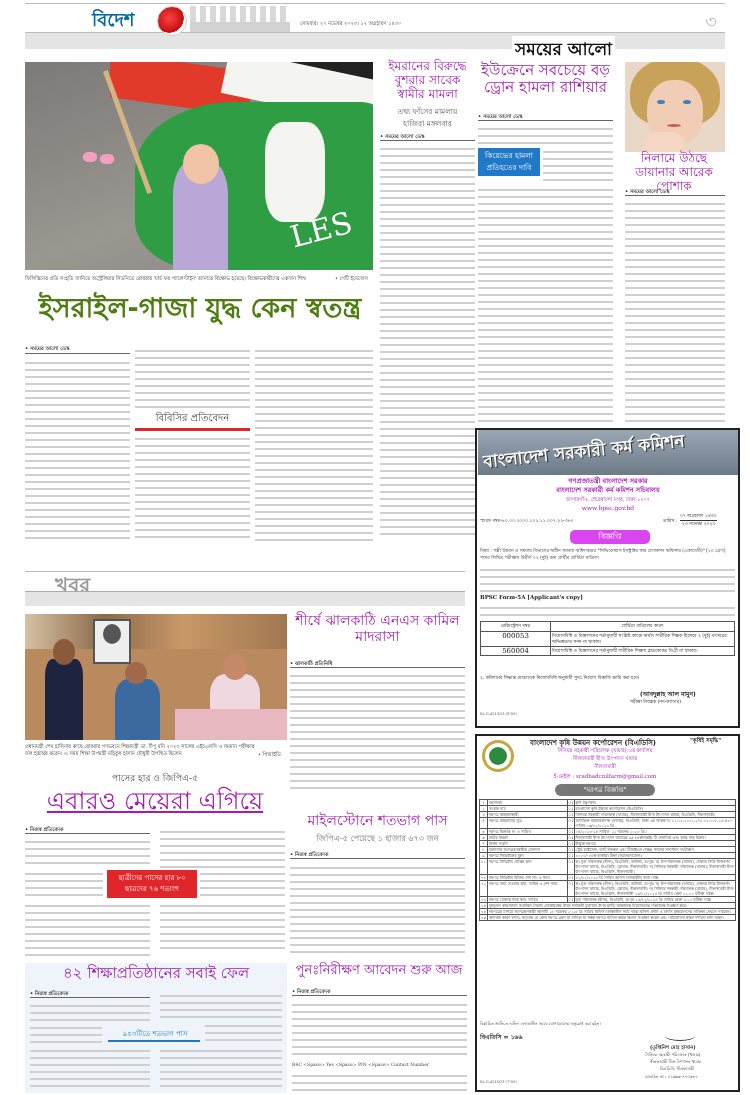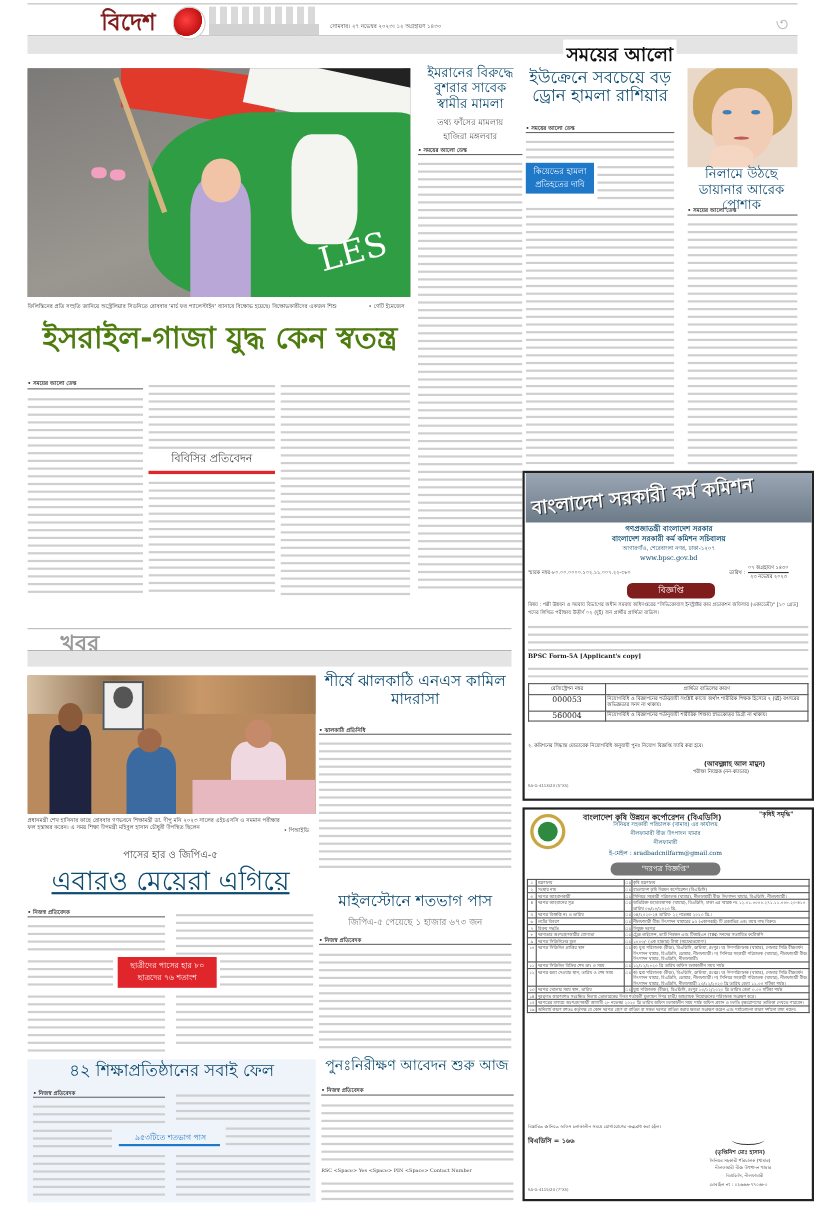--- a/index.html
+++ b/index.html
@@ -1,33 +1,33 @@
 <!DOCTYPE html>
 <html><head>
 <meta charset="utf-8">
 <style>
   * { box-sizing: border-box; margin: 0; padding: 0; }
   body { width: 750px; height: 1095px; background: #fff; font-family: "DejaVu Sans", sans-serif; position: relative; overflow: hidden; color: #222; }
   .abs { position: absolute; }
   .rule { position: absolute; height: 1px; background: #999; }
   .grayband { position: absolute; background: #e4e4e4; }
   .byline { position: absolute; font-size: 5px; color: #333; font-weight: bold; }
-  .hl { position: absolute; text-align: center; color: #0c4a6e; font-family: "DejaVu Sans", sans-serif; line-height: 1.15; }
+  .hl { position: absolute; text-align: center; color: #a21caf; font-family: "DejaVu Sans", sans-serif; line-height: 1.15; }
   .box { position: absolute; border: 1px solid #333; }
   .redbar { position: absolute; height: 3px; background: #e0262b; }
   .lines { position: absolute; overflow: hidden; }
   .lines i { display: block; height: 7px; border-bottom: 2px solid #cfcfcf; }
 </style>
 </head>
 <body>
 
 <div class="rule" style="left:25px;top:3px;width:700px;background:#bbb;"></div>
 <div class="rule" style="left:25px;top:32px;width:700px;background:#bbb;"></div>
 <div class="grayband" style="left:25px;top:33px;width:700px;height:16px;"></div>
-<div class="abs" style="left:92px;top:6px;font-size:21px;font-weight:bold;color:#7f1d1d;line-height:28px;">বিদেশ</div>
+<div class="abs" style="left:92px;top:6px;font-size:18px;font-weight:bold;color:#0369a1;line-height:28px;">বিদেশ</div>
 <div class="abs" style="left:157px;top:6px;width:30px;height:30px;border-radius:50%;background:radial-gradient(circle at 40% 40%,#ff4040,#c01010 60%,#fff 62%);border:1px solid #ccc;"></div>
 <div class="abs" style="left:190px;top:6px;width:100px;height:26px;background:linear-gradient(to top,#c8c8c8 40%,transparent 40%),repeating-linear-gradient(90deg,#d0d0d0 0 6px,transparent 6px 10px);opacity:0.8;"></div>
 <div class="abs" style="left:300px;top:20px;font-size:5px;color:#444;">সোমবার। ২৭ নভেম্বর ২০২৩। ১২ অগ্রহায়ণ ১৪৩০</div>
 <div class="abs" style="left:512px;top:12px;font-size:17px;font-weight:bold;color:#111;background:#fff;padding:0 3px;margin-top:24px;">সময়ের আলো</div>
 <div class="abs" style="left:705px;top:8px;font-size:18px;color:#bbb;">৩</div>
 
 <div class="abs" style="left:25px;top:62px;width:348px;height:208px;overflow:hidden;background:#8a8580;">
   <div style="position:absolute;left:0;top:0;width:100%;height:100%;background:linear-gradient(160deg,#7c7a78 0%,#9a9690 60%,#8a8884 100%);"></div>
   <div style="position:absolute;left:85px;top:0;width:140px;height:45px;background:#e23a2a;transform:skewY(8deg);"></div>
   <div style="position:absolute;left:200px;top:-10px;width:180px;height:60px;background:#f4f4f0;transform:rotate(12deg);"></div>
@@ -304,21 +304,21 @@
   <div style="position:absolute;left:5px;top:8px;font-size:17px;font-weight:bold;color:#fff;transform:rotate(-6deg);white-space:nowrap;text-shadow:1px 1px 0 #333;">বাংলাদেশ সরকারী কর্ম কমিশন</div>
 </div>
 <div class="hl" style="left:478px;top:478px;width:260px;font-size:6.5px;font-weight:bold;">গণপ্রজাতন্ত্রী বাংলাদেশ সরকার</div>
 <div class="hl" style="left:478px;top:487px;width:260px;font-size:6.5px;font-weight:bold;">বাংলাদেশ সরকারী কর্ম কমিশন সচিবালয়</div>
 <div class="hl" style="left:478px;top:497px;width:260px;font-size:5px;">আগারগাঁও, শেরেবাংলা নগর, ঢাকা-১২০৭</div>
 <div class="hl" style="left:478px;top:505px;width:260px;font-size:6px;font-family:'DejaVu Serif',serif;">www.bpsc.gov.bd</div>
 <div class="abs" style="left:480px;top:518px;font-size:4.5px;color:#333;">স্মারক নম্বর-৮০.০০.০০০০.১০২.১১.০০৭.২২-৩৮০</div>
 <div class="abs" style="left:663px;top:518px;font-size:4.5px;">তারিখ :</div>
 <div class="abs" style="left:680px;top:513px;font-size:4.5px;border-bottom:1px solid #333;">০৭ অগ্রহায়ণ ১৪৩০</div>
 <div class="abs" style="left:682px;top:521px;font-size:4.5px;">২৩ নভেম্বর ২০২৩</div>
-<div class="abs" style="left:570px;top:530px;width:80px;height:14px;background:#7f1d1d;color:#fff;border-radius:5px;font-size:8px;text-align:center;line-height:14px;">বিজ্ঞপ্তি</div>
+<div class="abs" style="left:570px;top:530px;width:80px;height:14px;background:#d946ef;color:#fff;border-radius:5px;font-size:8px;text-align:center;line-height:14px;">বিজ্ঞপ্তি</div>
 <div class="abs" style="left:480px;top:548px;width:255px;font-size:4.5px;line-height:6.5px;color:#333;">বিষয় : পল্লী উন্নয়ন ও সমবায় বিভাগের অধীন সমবায় অধিদপ্তরের "সিভিকোয়াস ইনস্ট্রাক্টর কাম প্রডাকশন অফিসার (একাডেমী)" [১০ গ্রেড] পদের লিখিত পরীক্ষায় উত্তীর্ণ ০২ (দুই) জন প্রার্থীর প্রার্থিতা বাতিল।</div>
 <div class="lines" style="left:480px;top:564px;width:255px;height:28px;">
     <i></i>
     <i></i>
     <i></i>
     <i></i>
   </div>
 <div class="abs" style="left:480px;top:594px;font-size:5.5px;font-weight:bold;font-family:'DejaVu Serif',serif;">BPSC Form-5A [Applicant's copy]</div>
 <div class="lines" style="left:480px;top:602px;width:255px;height:14px;">
     <i></i>

